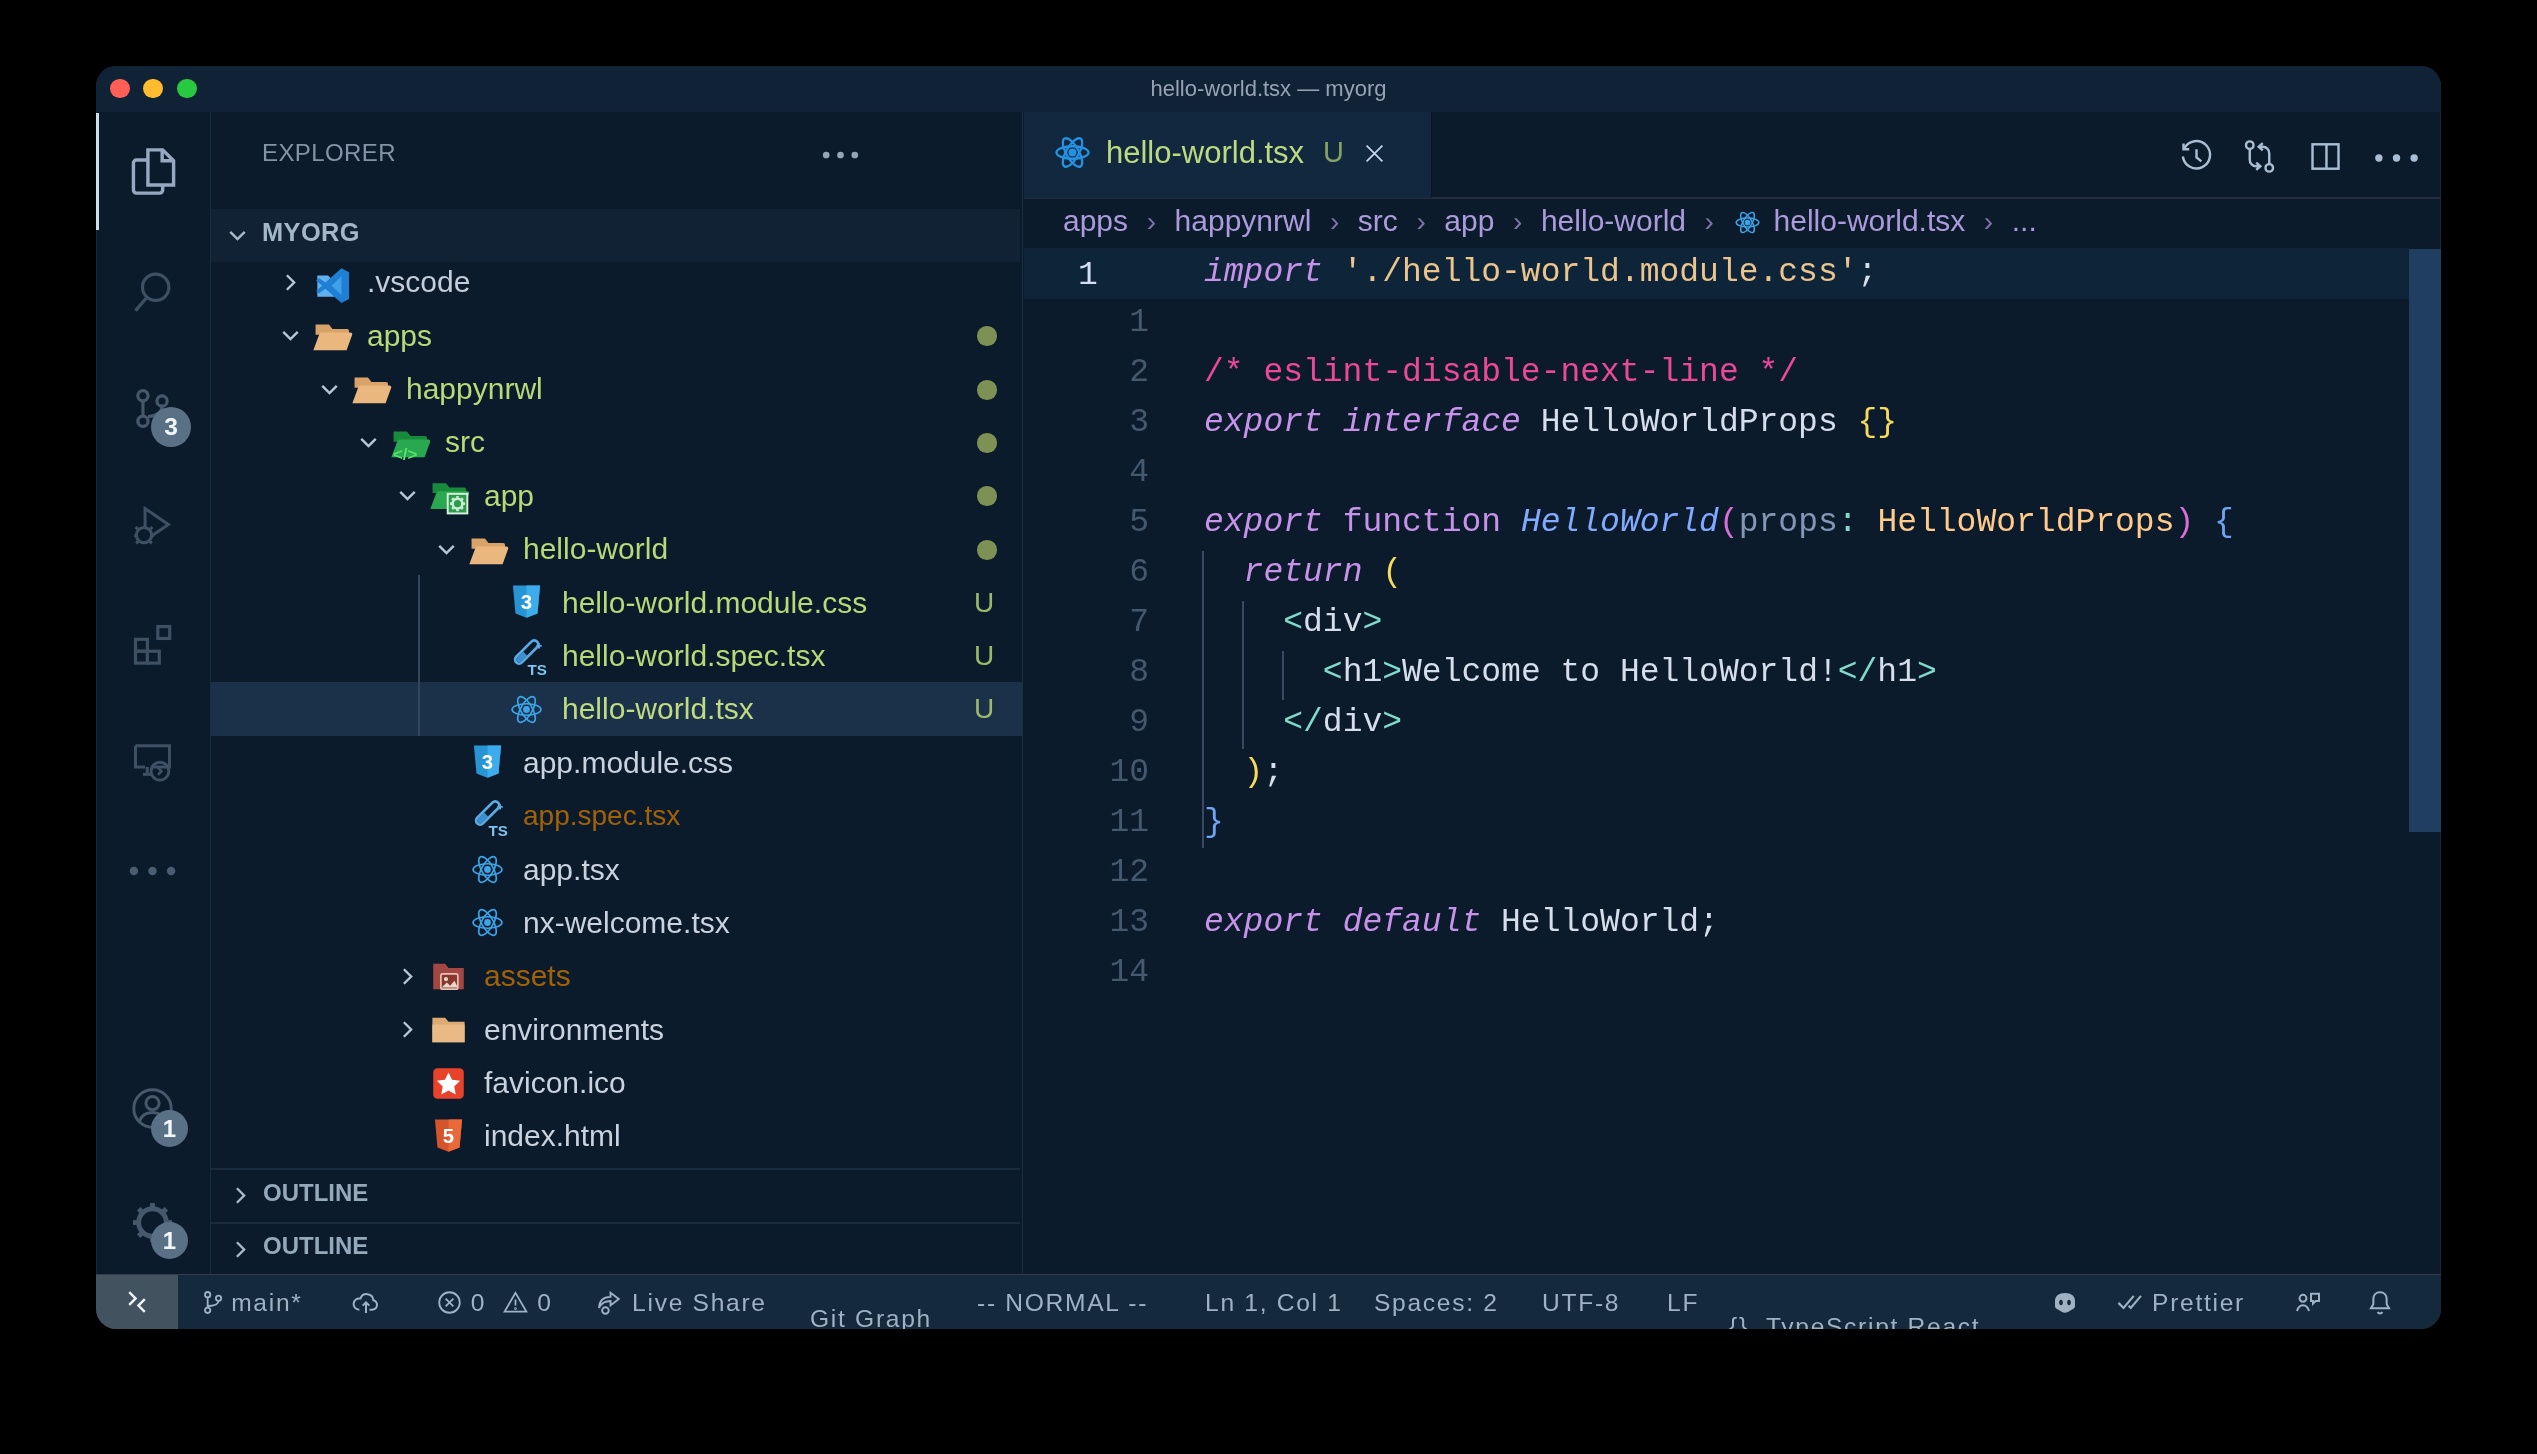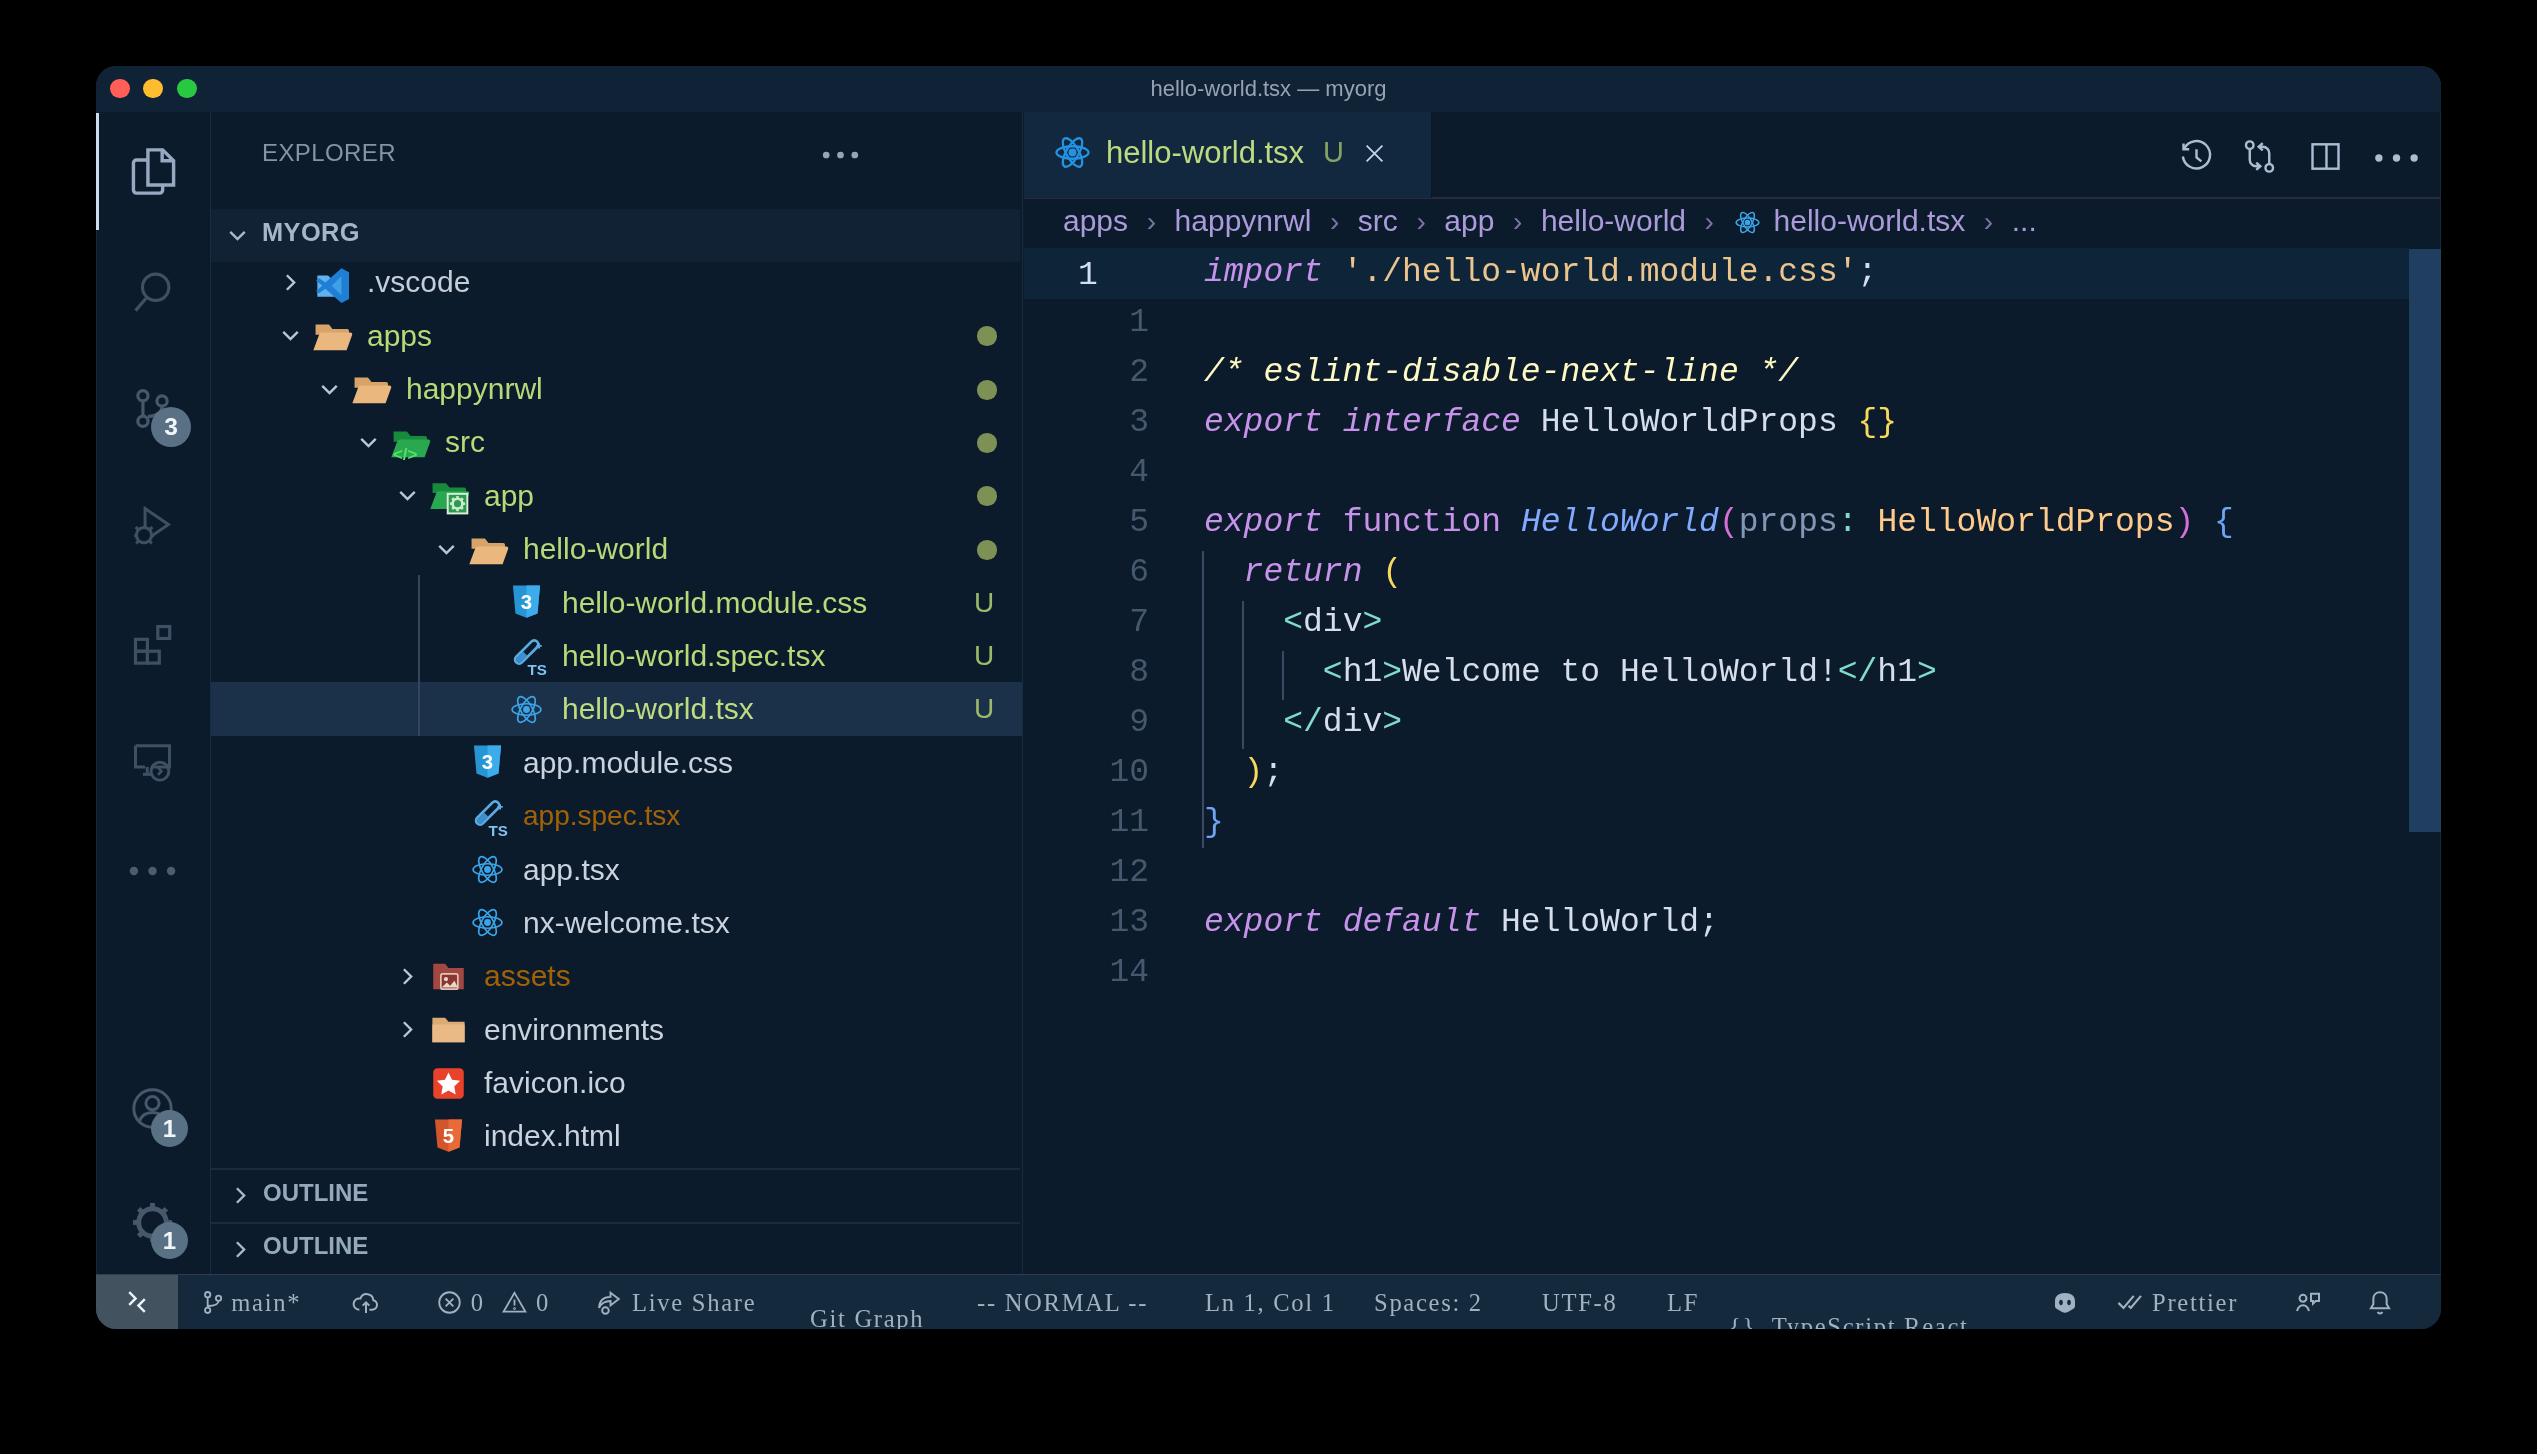--- a/index.html
+++ b/index.html
@@ -8,21 +8,21 @@
   .abs{position:absolute;}
   #win{position:absolute;left:96px;top:66px;width:2345px;height:1263px;
        background:#0c1b2c;border-radius:20.3px;overflow:hidden;
        box-shadow:0 0 0 0.8px #1c2c3d inset;}
   .mono{font-family:"Liberation Mono", monospace;}
   svg{display:block;}
   .kw{color:#c792ea;font-style:italic;}
   .kw2{color:#c792ea;}
   .fn{color:#82aaff;font-style:italic;}
   .str{color:#ecc48d;}
-  .cm{color:#fef9c3;font-style:italic;}
+  .cm{color:#ec4899;}
   .gold{color:#f7d95c;}
   .pink{color:#d670d6;}
   .blu{color:#6ea4f2;}
   .teal{color:#7fdbca;}
   .typ{color:#ffcb8b;}
   .prm{color:#8396b3;}
   .csep{color:#7f74a8;margin:0 18.6px;font-size:28px;}
   #codelines > div{height:50px;white-space:pre;}
   .sbi{position:absolute;top:0;height:55px;display:flex;align-items:center;color:#9fb2c3;font-size:24.6px;white-space:nowrap;letter-spacing:1.7px;}
 </style>
@@ -496,21 +496,21 @@
 <div>    <span class="teal">&lt;/</span>div<span class="teal">&gt;</span></div>
 <div>  <span class="gold">)</span>;</div>
 <div><span class="blu">}</span></div>
 <div>&nbsp;</div>
 <div><span class="kw">export</span> <span class="kw">default</span> HelloWorld;</div>
     </div>
 
     <div class="abs" style="left:1385px;top:0.8px;width:32px;height:583px;background:#24476e;opacity:0.8;"></div>
   </div>
 
-  <div class="abs" id="statusbar" style="left:0;top:1208px;width:2345px;height:55px;background:#14293c;border-top:1.7px solid #353a52;font-family:Liberation Serif, serif;">
+  <div class="abs" id="statusbar" style="left:0;top:1208px;width:2345px;height:55px;background:#14293c;border-top:1.7px solid #353a52;">
     <div class="abs" style="left:0;top:0;width:82px;height:55px;background:#42525f;"></div>
     <div class="abs" style="left:24px;top:10.2px;">
         <svg width="34" height="34" viewBox="0 0 24 24" fill="none" stroke="#eef3f8" stroke-width="1.7">
           <path d="M6.5 5 L11 9.5 L6.5 14"></path>
           <path d="M17.5 10 L13 14.5 L17.5 19"></path>
         </svg>
       </div>
     <div class="sbi" style="left:102px;"><svg width="29" height="29" viewBox="0 0 24 24" fill="none" stroke="#9fb2c3" stroke-width="1.5" style="margin-right:4.2px;">
           <circle cx="8" cy="5.5" r="2.2"></circle>
           <circle cx="8" cy="18.5" r="2.2"></circle>

